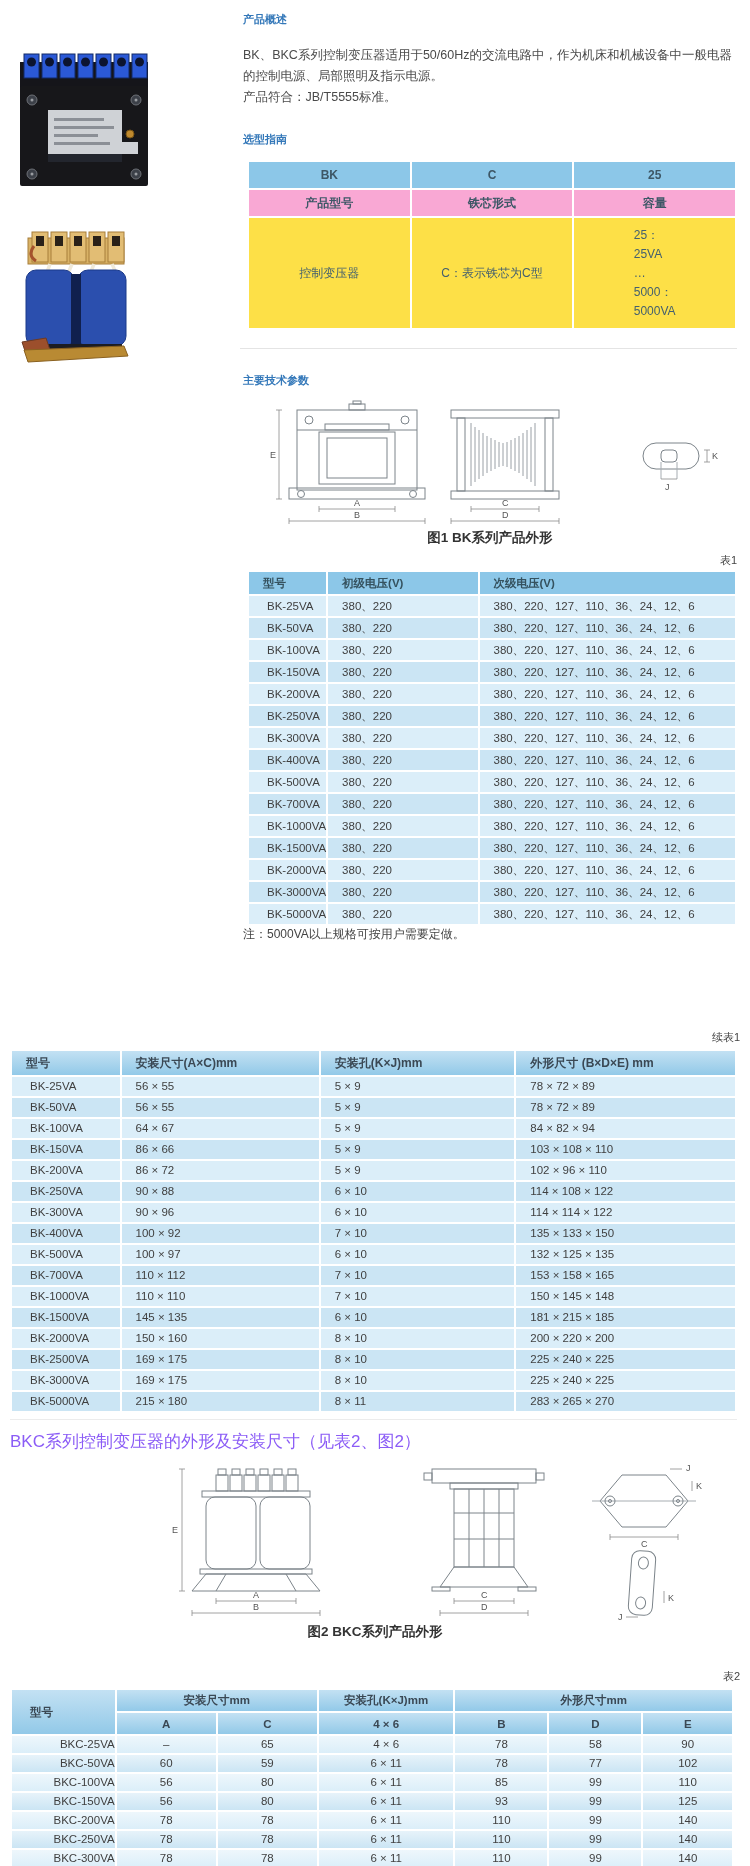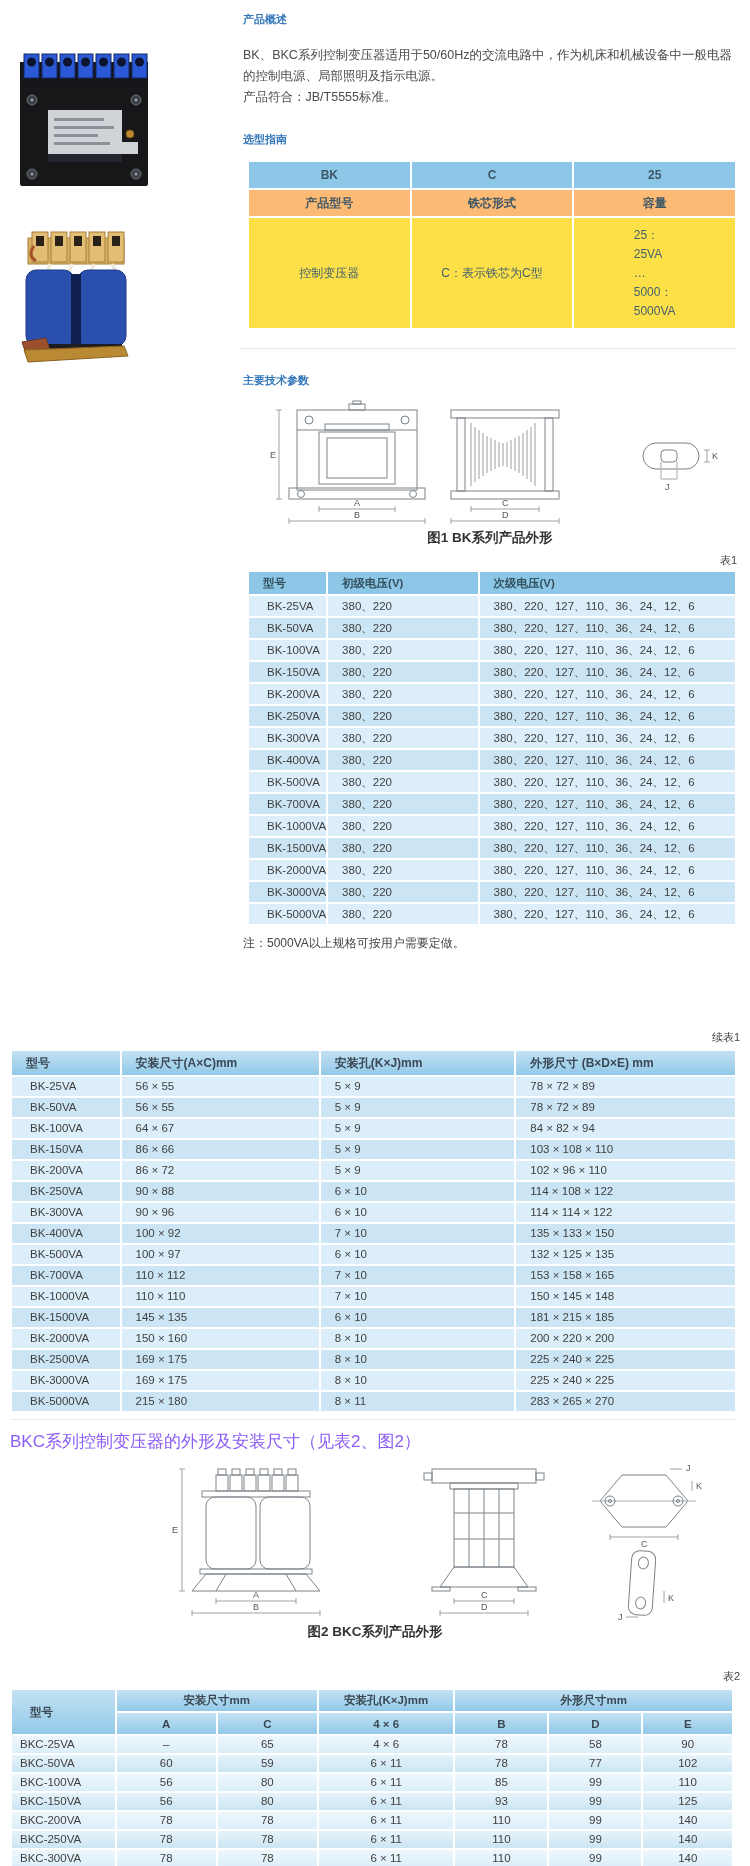--- a/index.html
+++ b/index.html
@@ -15,41 +15,41 @@
   .sec{font-size:11px;font-weight:700;color:var(--heading-blue,#3478b9);margin:0;line-height:22px;}
   .sec.mt{margin-top:20px;}
   .para{margin-top:15px;font-size:12.5px;line-height:21px;color:#4a4a4a;}
   .para .std{display:block;}
 
   
   table{border-collapse:separate;border-spacing:2px;}
   .sel{width:490px;margin:10px 0 0 4px;table-layout:fixed;}
   .sel td{text-align:center;font-size:12px;color:#3d5766;}
   .sel .code td{background:var(--table-header-blue,#8cc7e8);height:24px;font-weight:700;}
-  .sel .lbl td{background:#fdba74;height:24px;font-weight:600;font-family:Liberation Serif, serif;}
+  .sel .lbl td{background:#f9a8d4;height:24px;font-weight:600;font-family:Liberation Serif, serif;}
   .sel .val td{background:#fde047;height:108px;color:#44606e;}
   .prewrap{white-space:pre-line;display:inline-block;text-align:left;line-height:19px;}
 
   .hline{border:0;border-top:1px solid #e4e4e4;margin:18px 0 0 -3px;width:497px;}
 
   .intro{margin-top:16px;font-size:13px;font-weight:700;color:#3b3b3b;}
 
   svg text.dim{font-size:9px;fill:#555;font-weight:400;}
   .fig1{display:block;margin:8px 0 0 2px;}
   .figcap{margin-top:2px;text-align:center;font-size:13.5px;font-weight:700;color:#333;}
   .tbl-label{margin-top:6px;text-align:right;font-size:11px;color:#444;}
 
   
   .t1{width:490px;margin:2px 0 0 4px;table-layout:fixed;}
   .t1 th{background:var(--table-header-blue,#8cc7e8);height:20px;font-size:11.5px;font-weight:600;color:#35525f;text-align:left;padding:1px 0 1px 14px;}
   .t1 td{font-size:11.5px;color:#3f3f3f;text-align:left;padding:3px 0 3px 14px;white-space:nowrap;line-height:14px;}
   .t1 tbody tr:nth-child(even) td{background:var(--row-blue,#cbe5f4);}
   .t1 tbody tr:nth-child(odd) td{background:var(--row-blue-alt,#dbeef9);}
   .t1 .cm{padding-left:18px;}
-  .note{margin-top:9px;font-size:12px;color:#444;}
+  .note{font-size:12px;color:#444;}
 
   
   .bottom{position:absolute;left:10px;top:1030px;width:730px;}
   .cont{width:727px;margin-top:4px;table-layout:fixed;}
   .cont th{height:22px;font-size:12px;font-weight:600;color:#3a4854;text-align:left;padding:1px 0 1px 14px;
            background:linear-gradient(180deg,var(--head-grad-top,#c3e1f3),var(--head-grad-bottom,#92c9e8));}
   .cont td{font-size:11.5px;color:#3f3f3f;text-align:left;padding:3px 0 3px 14px;white-space:nowrap;line-height:13px;}
   .cont tbody tr:nth-child(even) td{background:var(--row-blue,#cbe5f4);}
   .cont tbody tr:nth-child(odd) td{background:var(--row-blue-alt,#dbeef9);}
   .cont .cm{padding-left:18px;}
@@ -57,21 +57,21 @@
   .bkc-intro{margin-top:10px;font-size:17px;font-weight:400;color:#8b5cf6;}
   .fig2{display:block;margin:10px auto 0 auto;}
 
   
   .t2{width:724px;margin-top:4px;table-layout:fixed;}
   .t2 th{height:19px;font-size:11.5px;font-weight:600;color:#3a4854;text-align:center;padding:1px 0;
          background:linear-gradient(180deg,var(--head-grad-top,#c3e1f3),var(--head-grad-bottom,#92c9e8));}
   .t2 td{font-size:11.5px;color:#3f3f3f;text-align:center;padding:2px 0;line-height:13px;white-space:nowrap;}
   .t2 tbody tr:nth-child(even) td{background:linear-gradient(180deg,#e7f3fa,var(--row-blue,#cbe5f4));}
   .t2 tbody tr:nth-child(odd) td{background:linear-gradient(180deg,#eef7fc,var(--row-blue-alt,#d6ebf7));}
-  .t2 td.cm{text-align:left;padding-left:8px;}
+  .t2 td.cm{text-align:right;padding-left:8px;}
 </style>
 </head>
 <body>
 
 <div class="page">
 
   <div class="photos">
     <svg class="photo" width="132" height="142" viewBox="0 0 132 142">
       <rect x="2" y="14" width="128" height="26" fill="#15151a"></rect>
       <g>

